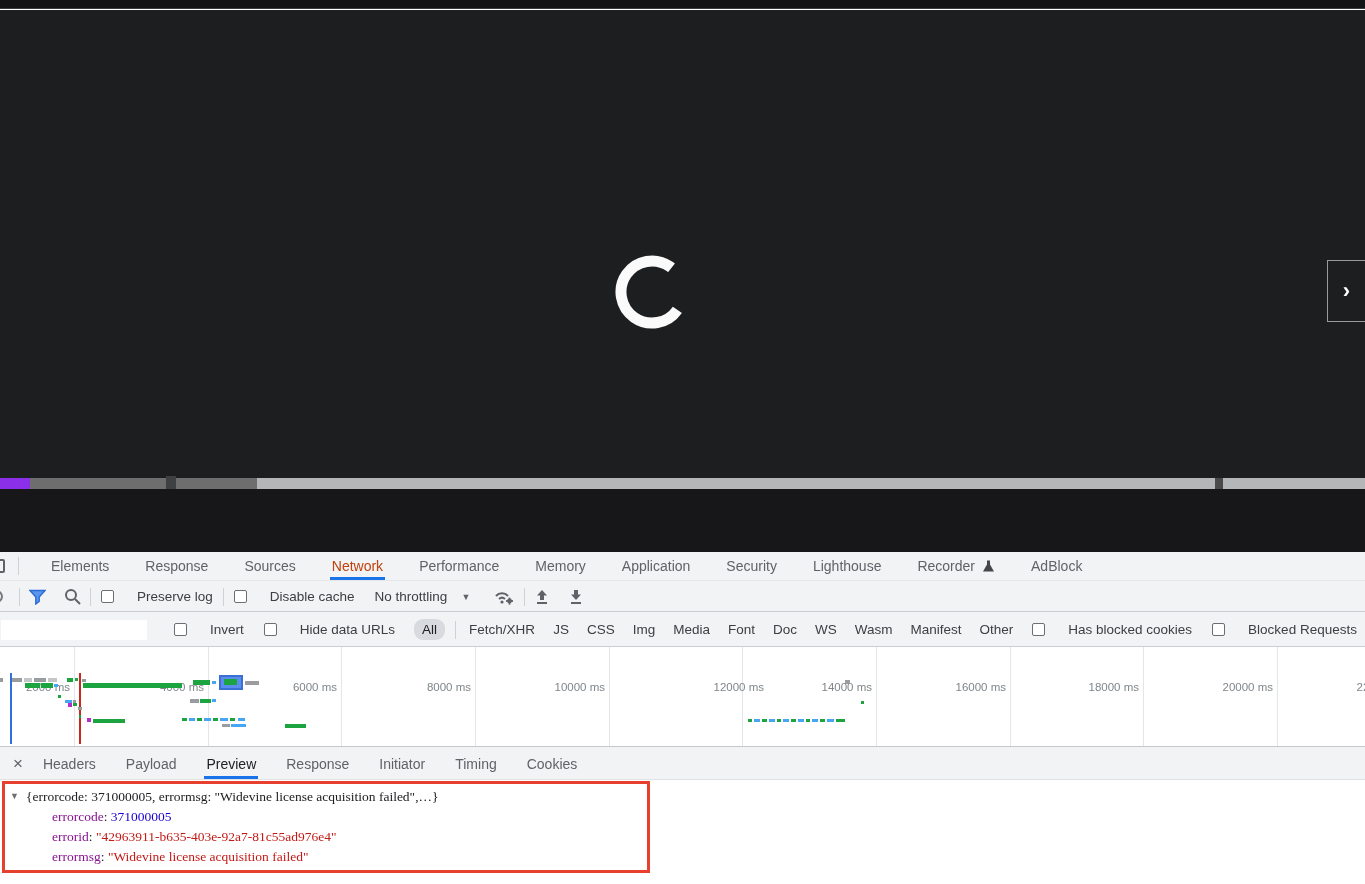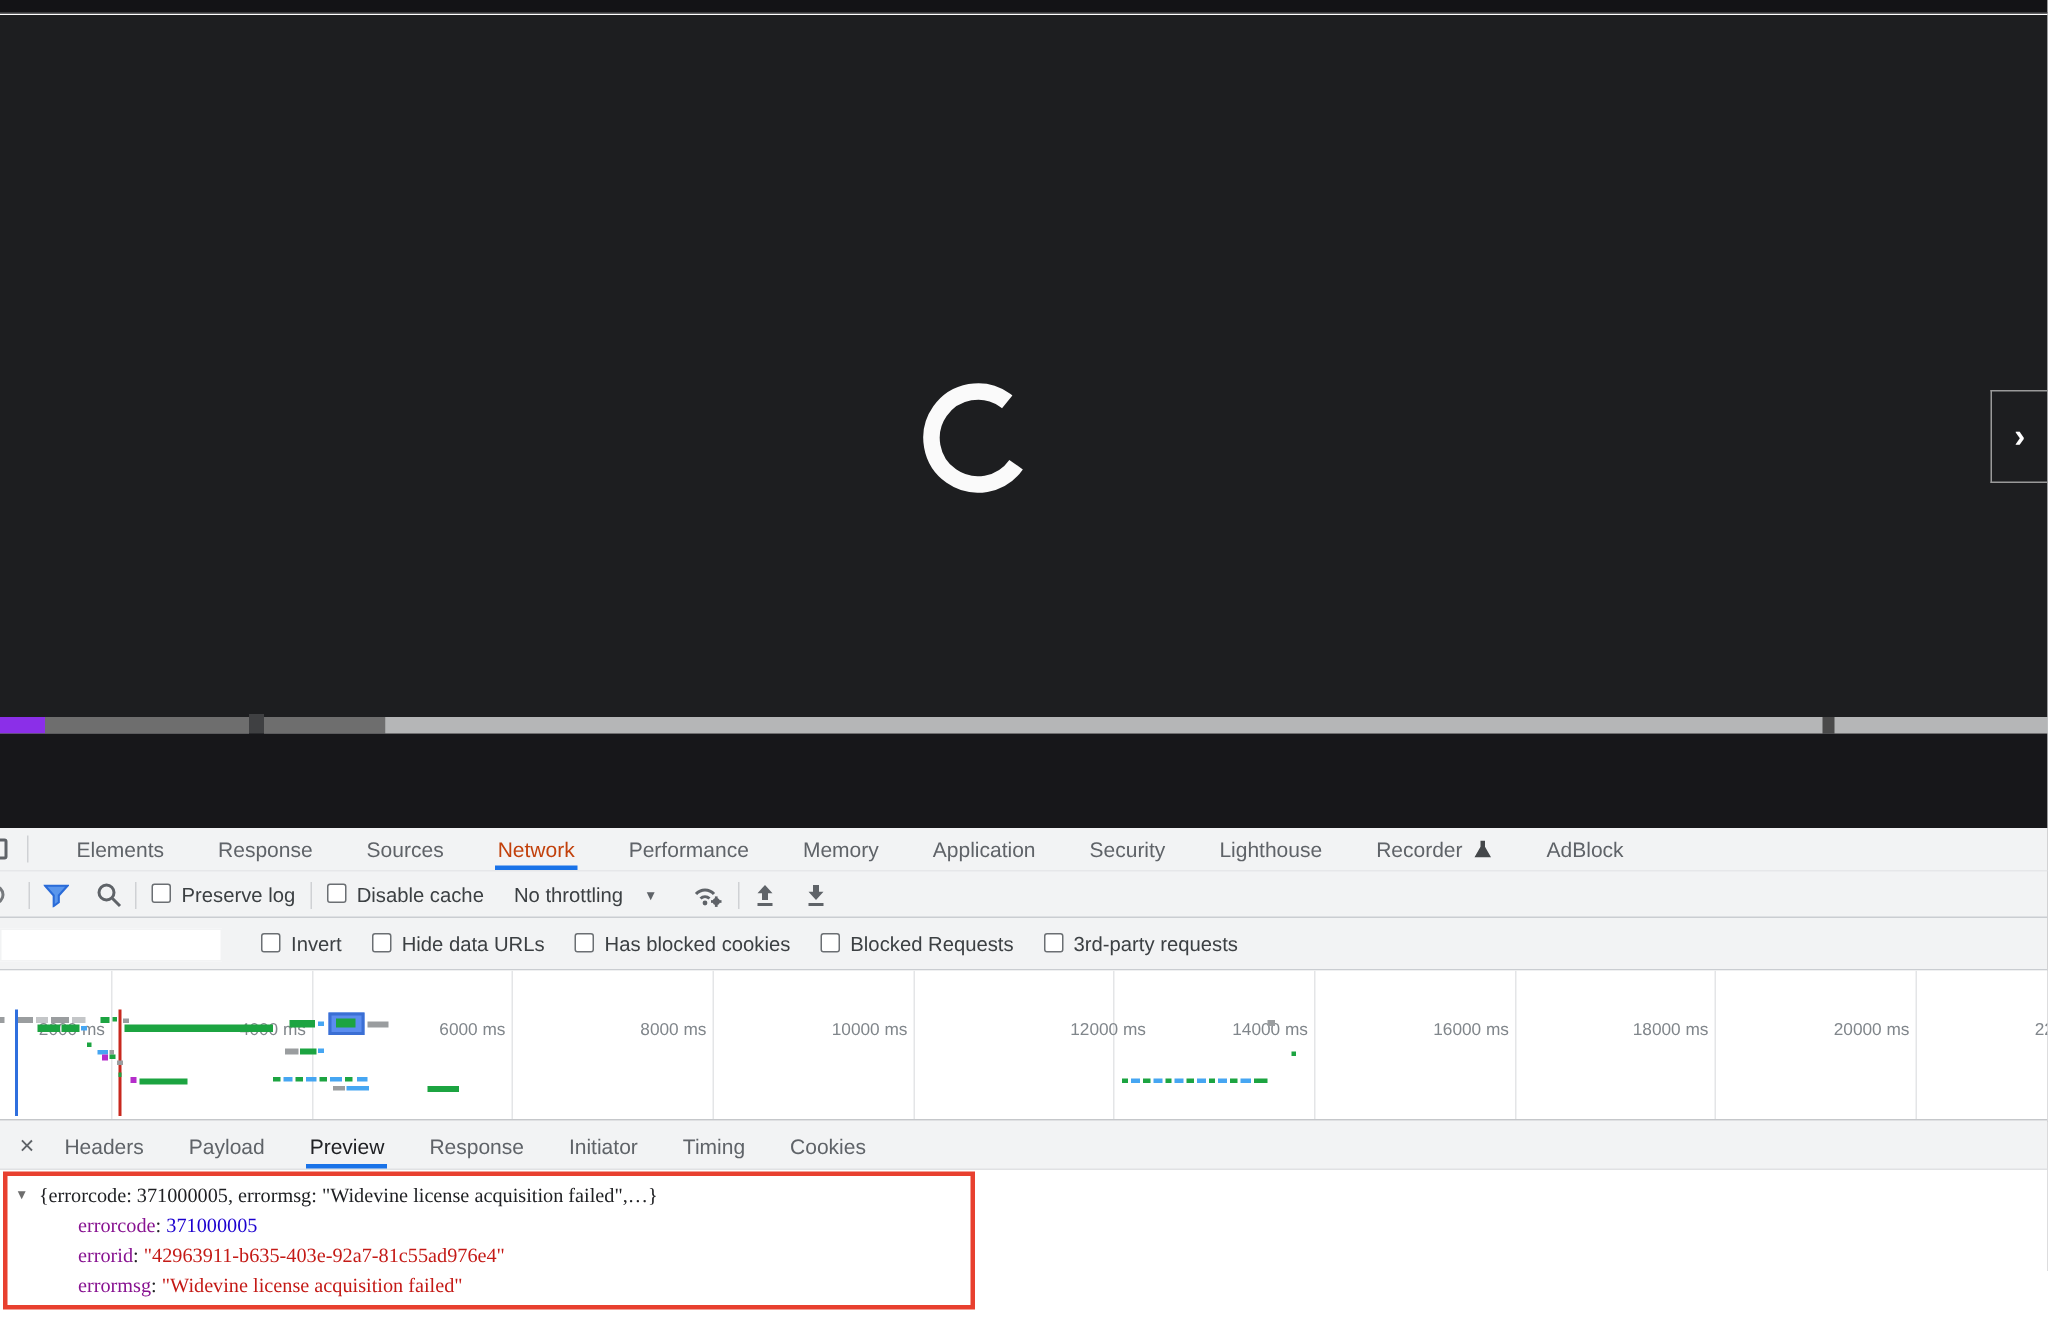--- a/index.html
+++ b/index.html
@@ -37,21 +37,21 @@
   #device-icon-stub { position:relative; width:10px; height:29px; margin-right:8px; overflow:hidden; }
   #device-icon-stub span { position:absolute; left:-9px; top:7px; width:14px; height:14px; border:2px solid #5f6368; border-radius:2px; display:block; }
   #tabbar-sep { margin-right:30px; }
   .flask { width:13px; height:13px; margin-left:7px; }
 
   #net-toolbar { position:absolute; left:0; top:30px; width:1365px; height:30px; display:flex;
     align-items:center; border-bottom:1px solid #cacdd1; font-size:13.5px; color:#3c4043; }
   #record-stub { position:relative; width:10px; height:30px; margin-right:9px; overflow:hidden; }
   #record-stub span { position:absolute; left:-10px; top:8px; width:13px; height:13px; border:2.5px solid #76797d; border-radius:50%; display:block; }
   .tool-icon { margin:0 9px; display:flex; align-items:center; }
-  .chk { display:flex; align-items:flex-start; margin:0 10px; white-space:nowrap; }
+  .chk { display:flex; align-items:center; margin:0 10px; white-space:nowrap;gap:16px; }
   .chk .box { width:13px; height:13px; border:1.6px solid #6b6f73; border-radius:2px; background:#fff; margin-right:7px; }
   #throttling { margin:0 6px 0 10px; white-space:nowrap; }
   .dd-arrow { font-size:9px; color:#5f6368; margin:0 14px 0 8px; }
 
   #filter-row { position:absolute; left:0; top:61px; width:1365px; height:34px; display:flex;
     align-items:center; border-bottom:1px solid #cacdd1; font-size:13.5px; color:#3c4043; overflow:hidden; }
   #filter-input { width:148px; height:22px; background:#fff; border:1px solid #f2f3f4; margin-right:16px; }
   .type-pill { margin:0 9px; white-space:nowrap; }
   .type-pill.selected { background:#d7dade; border-radius:9px; padding:3px 8px; margin:0 6px 0 9px; color:#202124; }
   #filter-row .vsep { margin:0 4px; }
@@ -205,20 +205,35 @@
     <div id="filter-row">
       <input id="filter-input" style="">
       <div class="chk">
         <span class="box"></span>
         <span>Invert</span>
       </div>
       <div class="chk">
         <span class="box"></span>
         <span>Hide data URLs</span>
       </div>
+      <div id="type-pills" style="display:flex;align-items:center;">
+          <div class="type-pill selected">All</div>
+          <div class="vsep"></div>
+          <div class="type-pill">Fetch/XHR</div>
+          <div class="type-pill">JS</div>
+          <div class="type-pill">CSS</div>
+          <div class="type-pill">Img</div>
+          <div class="type-pill">Media</div>
+          <div class="type-pill">Font</div>
+          <div class="type-pill">Doc</div>
+          <div class="type-pill">WS</div>
+          <div class="type-pill">Wasm</div>
+          <div class="type-pill">Manifest</div>
+          <div class="type-pill">Other</div>
+        </div>
       <div class="chk">
         <span class="box"></span>
         <span>Has blocked cookies</span>
       </div>
       <div class="chk">
         <span class="box"></span>
         <span>Blocked Requests</span>
       </div>
       <div class="chk">
         <span class="box"></span>

